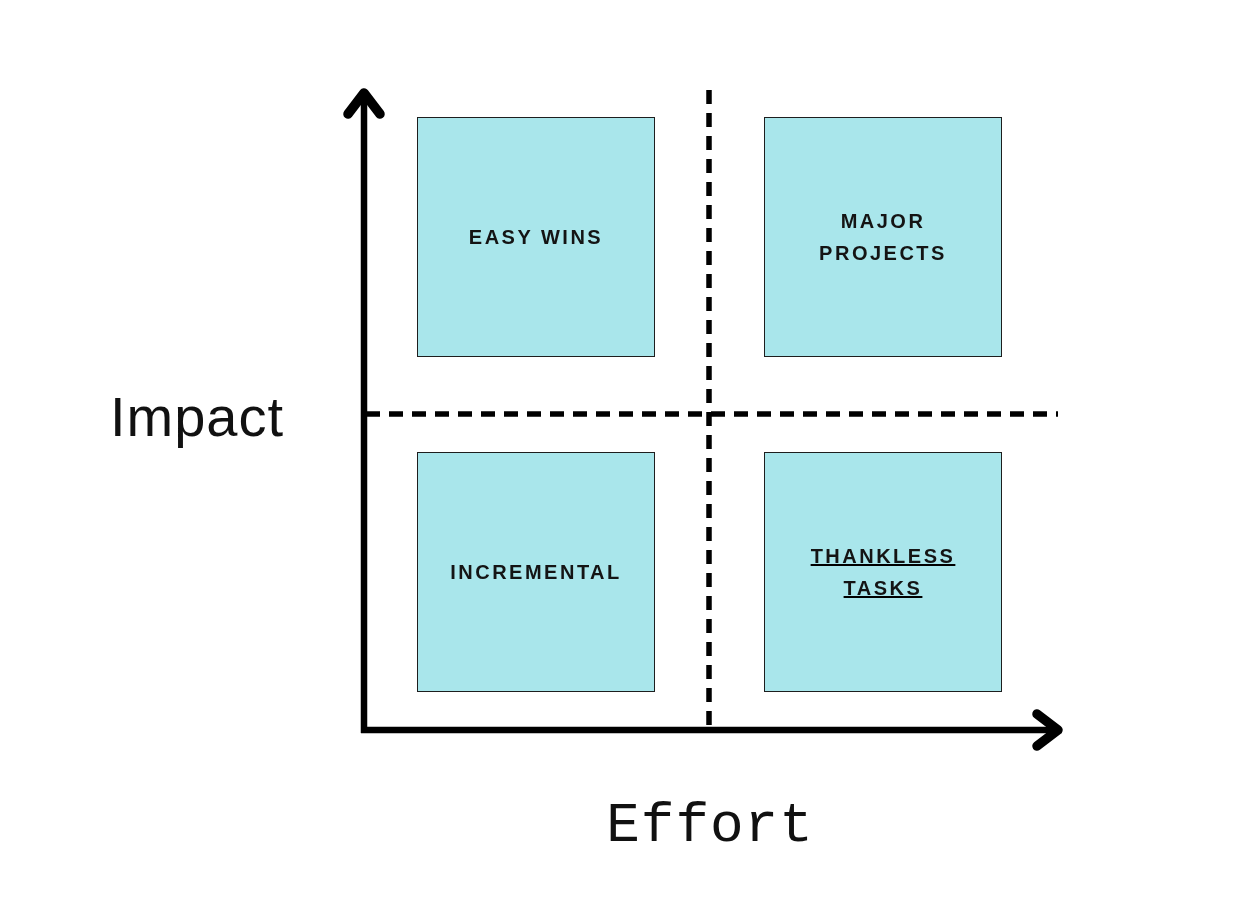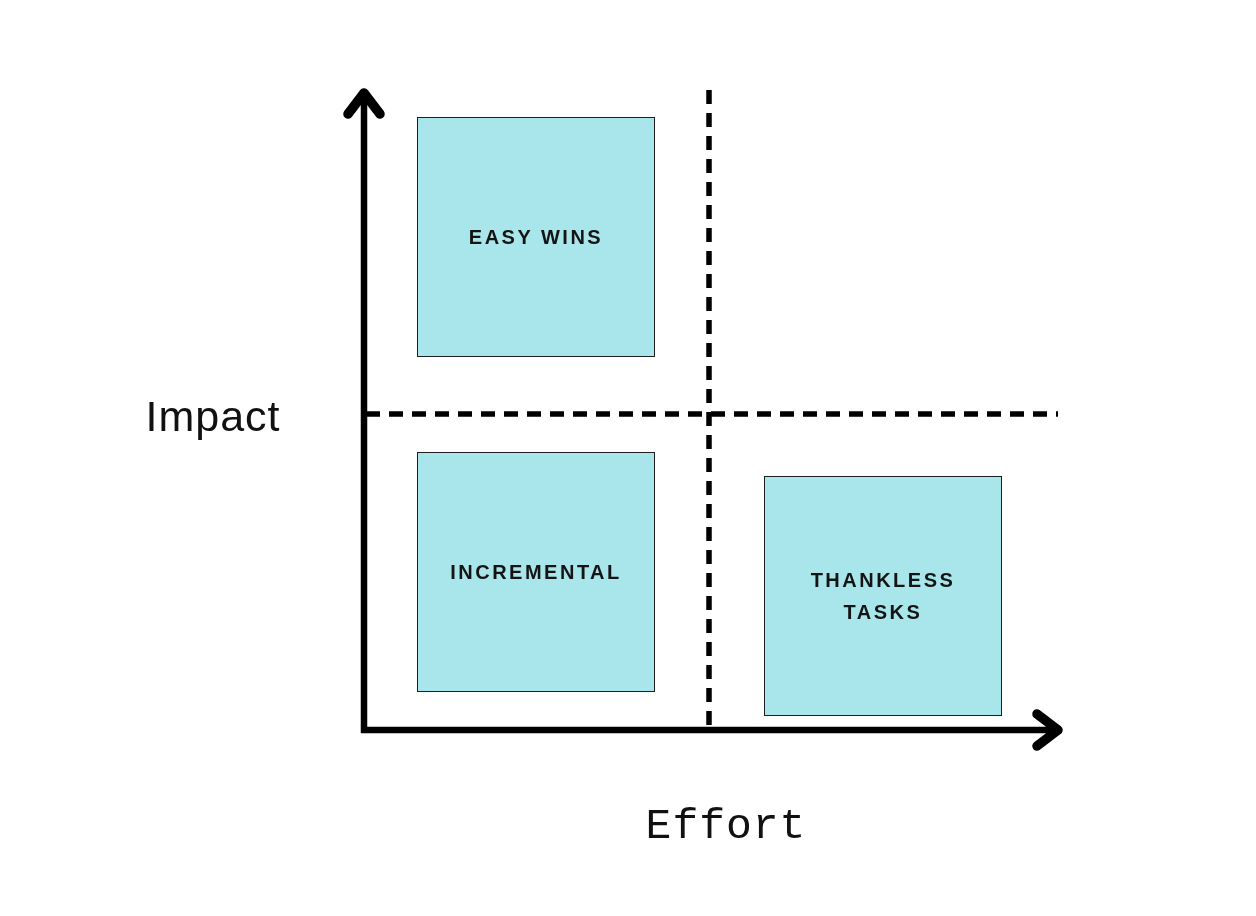--- a/index.html
+++ b/index.html
@@ -39,30 +39,29 @@
     font-size: 20px;
     font-weight: 700;
     letter-spacing: 2.5px;
     line-height: 1.6;
     color: #141414;
     text-transform: uppercase;
   }
   .box-top-left     { left: 417px; top: 117px; }
   .box-top-right    { left: 764px; top: 117px; }
   .box-bottom-left  { left: 417px; top: 452px; justify-content: center; }
-  .box-bottom-right { left: 764px; top: 476px; }
+  .box-bottom-right { left: 764px; top: 452px; text-decoration: underline; }
   .axis-label {
     position: absolute;
     transform: translate(-50%, -50%);
-    font-size: 43px;
+    font-size: 56px;
     font-weight: 500;
     color: #111111;
     letter-spacing: 1px;
     white-space: nowrap;
-    margin-left: 16px;
   }
   .axis-label-y { left: 197px; top: 416px; }
   .axis-label-x { left: 710px; top: 826px; font-family: Liberation Mono, monospace; }
 </style>
 </head>
 <body>
 
 <div class="canvas">
 
   <svg class="axes-svg" viewBox="0 0 1256 916" aria-hidden="true">
@@ -77,20 +76,23 @@
 
     <line x1="361" y1="730" x2="1052" y2="730" stroke="#000000" stroke-width="6.5"></line>
 
     <polyline points="1037,714 1058,730 1037,746" fill="none" stroke="#000000" stroke-width="9.5" stroke-linecap="round" stroke-linejoin="round"></polyline>
   </svg>
 
   <div class="quadrant-box box-top-left">
     <span class="quadrant-label">EASY WINS</span>
   </div>
 
+  <div class="quadrant-box box-top-right">
+    <span class="quadrant-label">MAJOR PROJECTS</span>
+  </div>
 
   <div class="quadrant-box box-bottom-left">
     <span class="quadrant-label">INCREMENTAL</span>
   </div>
 
   <div class="quadrant-box box-bottom-right">
     <span class="quadrant-label">THANKLESS TASKS</span>
   </div>
 
   <div class="axis-label axis-label-y">Impact</div>

